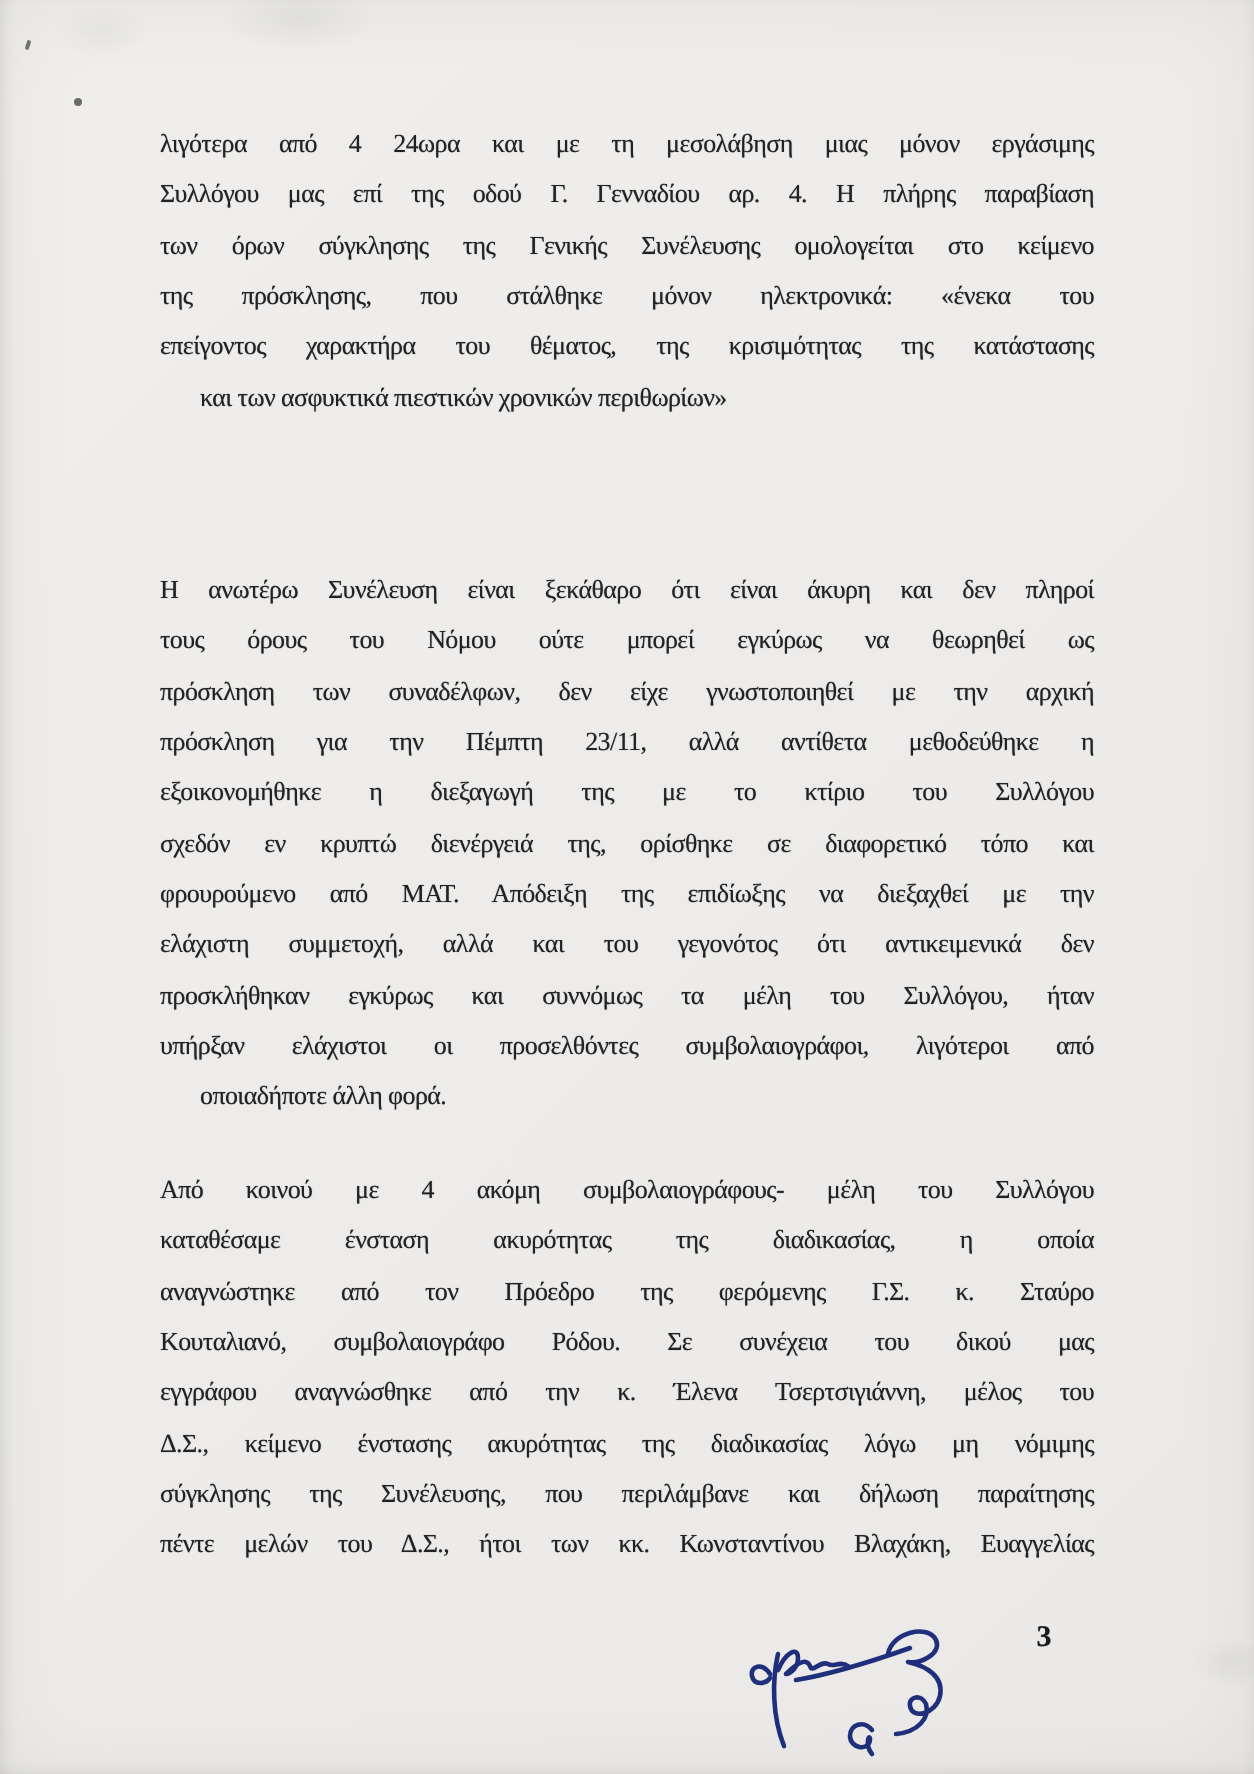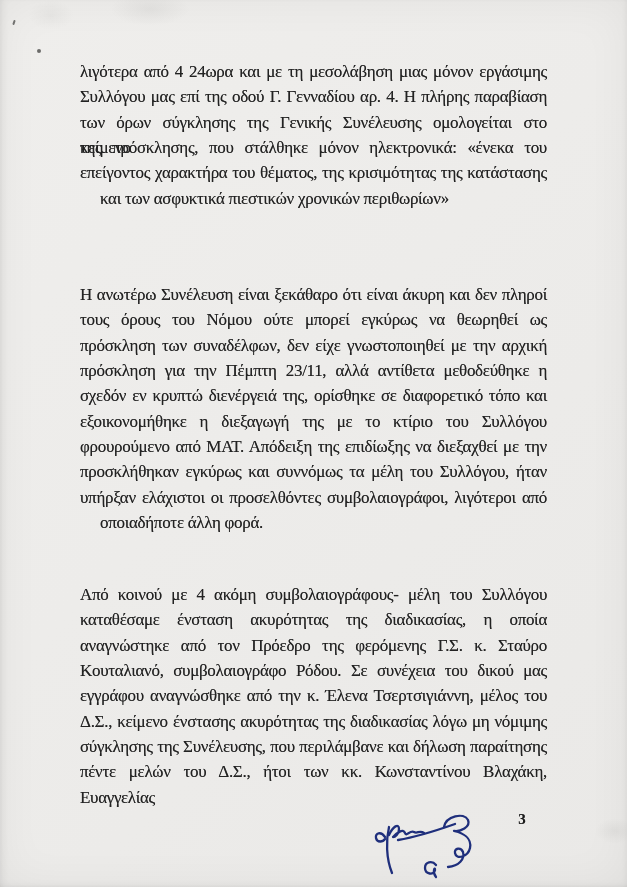--- a/index.html
+++ b/index.html
@@ -46,21 +46,21 @@
     position: absolute;
     left: 80px;
     width: 467px;
     top: 0;
   }
   .para {
     position: absolute;
     left: 0;
     width: 467px;
     color: #222222;
-    font-size: 17px;
+    font-size: 13px;
     line-height: 25.33px;
     letter-spacing: -0.3px;
     text-shadow: 0 0 0.5px rgba(30,30,30,0.55);
   }
   .para-1 { top: 59px; }
   .para-2 { top: 282px; }
   .para-3 { top: 582px; }
   .tline {
     text-align: justify;
     text-align-last: justify;
@@ -118,23 +118,24 @@
         <div class="tline">των όρων σύγκλησης της Γενικής Συνέλευσης ομολογείται στο κείμενο</div>
         <div class="tline">της πρόσκλησης, που στάλθηκε μόνον ηλεκτρονικά: «ένεκα του</div>
         <div class="tline">επείγοντος χαρακτήρα του θέματος, της κρισιμότητας της κατάστασης</div>
         <div class="tline last">και των ασφυκτικά πιεστικών χρονικών περιθωρίων»</div>
       </section>
     <section class="para para-2">
         <div class="tline">Η ανωτέρω Συνέλευση είναι ξεκάθαρο ότι είναι άκυρη και δεν πληροί</div>
         <div class="tline">τους όρους του Νόμου ούτε μπορεί εγκύρως να θεωρηθεί ως</div>
         <div class="tline">πρόσκληση των συναδέλφων, δεν είχε γνωστοποιηθεί με την αρχική</div>
         <div class="tline">πρόσκληση για την Πέμπτη 23/11, αλλά αντίθετα μεθοδεύθηκε η</div>
+        <div class="tline">εξοικονομήθηκε η διεξαγωγή της με το κτίριο του Συλλόγου</div>
         <div class="tline">σχεδόν εν κρυπτώ διενέργειά της, ορίσθηκε σε διαφορετικό τόπο και</div>
-        <div class="tline">εξοικονομήθηκε η διεξαγωγή της με το κτίριο του Συλλόγου</div>
         <div class="tline">φρουρούμενο από ΜΑΤ. Απόδειξη της επιδίωξης να διεξαχθεί με την</div>
+        <div class="tline">ελάχιστη συμμετοχή, αλλά και του γεγονότος ότι αντικειμενικά δεν</div>
         <div class="tline">προσκλήθηκαν εγκύρως και συννόμως τα μέλη του Συλλόγου, ήταν</div>
         <div class="tline">υπήρξαν ελάχιστοι οι προσελθόντες συμβολαιογράφοι, λιγότεροι από</div>
         <div class="tline last">οποιαδήποτε άλλη φορά.</div>
       </section>
     <section class="para para-3">
         <div class="tline">Από κοινού με 4 ακόμη συμβολαιογράφους- μέλη του Συλλόγου</div>
         <div class="tline">καταθέσαμε ένσταση ακυρότητας της διαδικασίας, η οποία</div>
         <div class="tline">αναγνώστηκε από τον Πρόεδρο της φερόμενης Γ.Σ. κ. Σταύρο</div>
         <div class="tline">Κουταλιανό, συμβολαιογράφο Ρόδου. Σε συνέχεια του δικού μας</div>
         <div class="tline">εγγράφου αναγνώσθηκε από την κ. Έλενα Τσερτσιγιάννη, μέλος του</div>

